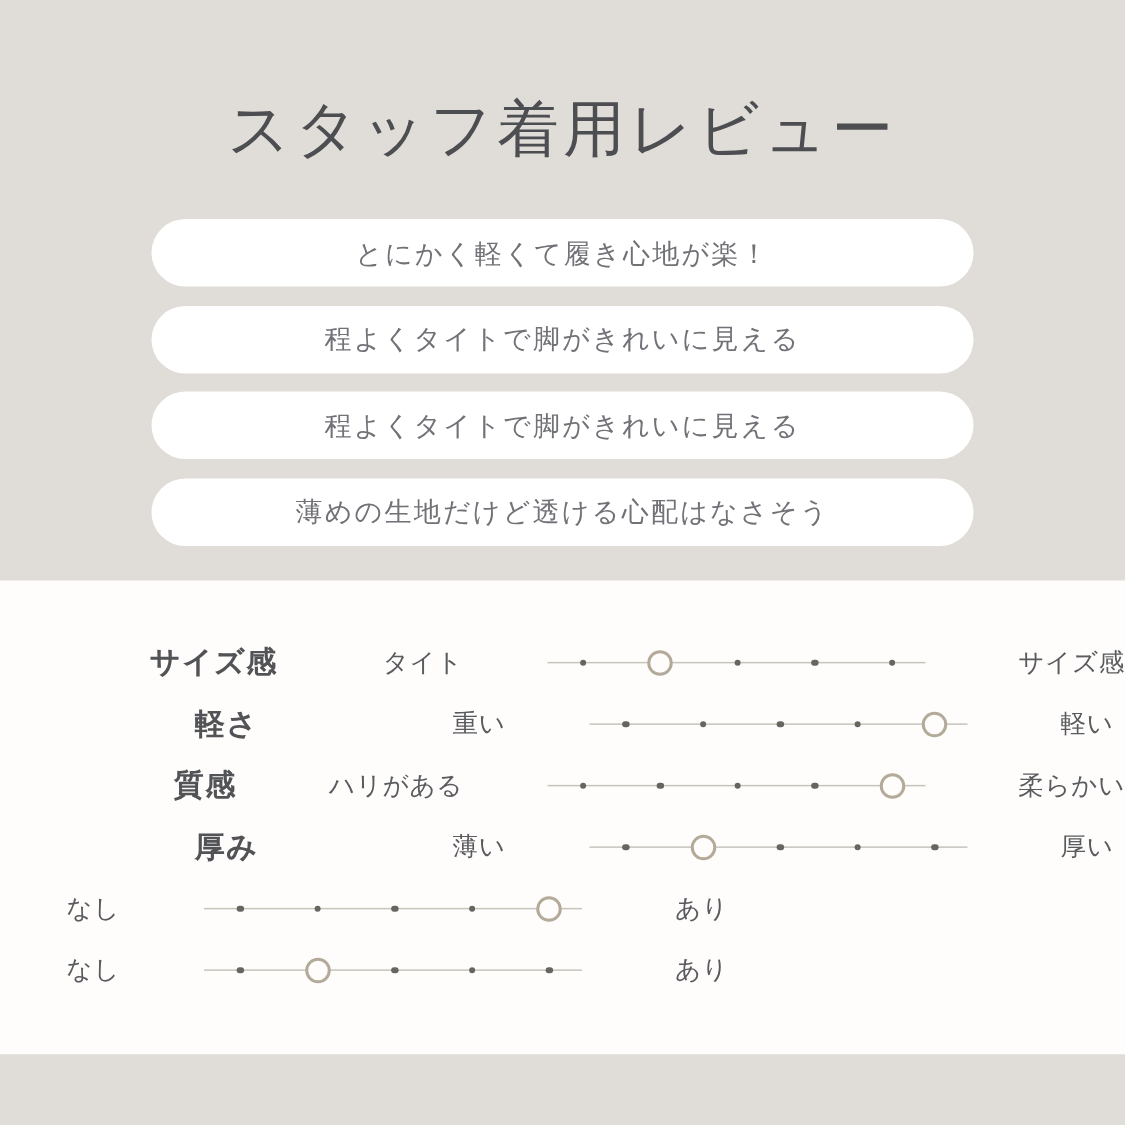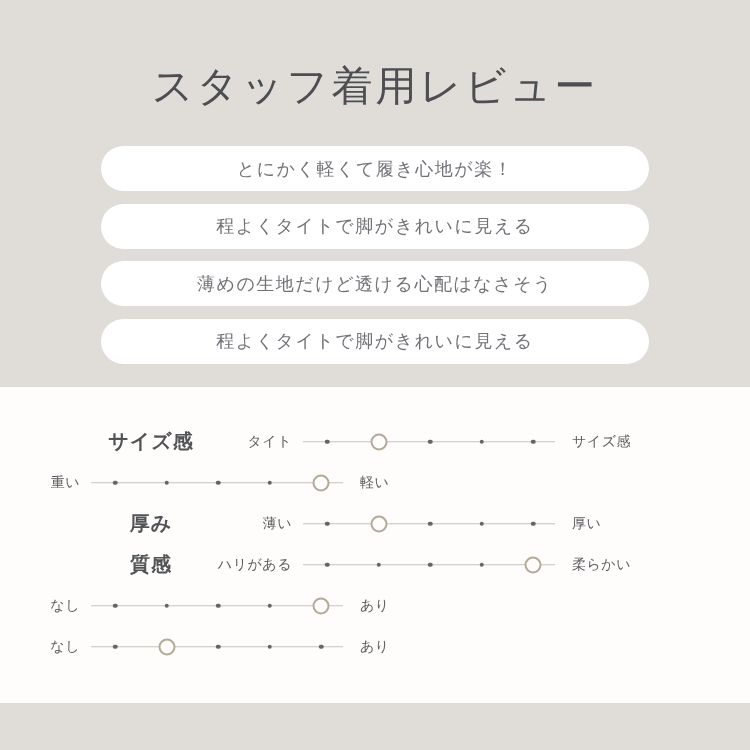--- a/index.html
+++ b/index.html
@@ -29,29 +29,29 @@
     display:flex; align-items:center; justify-content:center;
     font-size:18px; letter-spacing:1.5px;
     color: var(--pill-text-color, #717277);
   }
   
   .panel {
     height:316px; box-sizing:border-box;
     padding-top:34px;
     background: var(--panel-white, #fefdfb);
   }
-  .rrow { height:41px; display:flex; align-items:center; }
+  .rrow { height:41px; display:flex; align-items:center;gap:45px; }
   .rlabel {
     width:122px; margin-left:90px;
     text-align:center; white-space:nowrap;
     font-weight:bold; font-size:20px; letter-spacing:1px;
     color: var(--label-color, #525356);
   }
   .rword {
-    font-size:14px; letter-spacing:0.5px; white-space:nowrap;
+    font-size:17px; letter-spacing:0.5px; white-space:nowrap;
     color: var(--word-color, #5a5b5f);
   }
   .rword.left  { width:80px; text-align:right; direction:rtl; }
   .rword.right { margin-left:17px; }
   .track { position:relative; width:252px; height:21px; margin-left:11px; flex:none; }
   .tline {
     position:absolute; left:0; right:0; top:50%; height:1.5px;
     transform:translateY(-50%);
     background: var(--scale-line-color, #c7c4be);
   }
@@ -71,76 +71,77 @@
 </style>
 </head>
 <body>
 
 <div class="canvas">
   <section class="top">
     <h1 class="title">スタッフ着用レビュー</h1>
     <div class="pills" id="pills">
         <div class="pill">とにかく軽くて履き心地が楽！</div>
         <div class="pill">程よくタイトで脚がきれいに見える</div>
+        <div class="pill">程よくタイトで脚がきれいに見える</div>
         <div class="pill">薄めの生地だけど透ける心配はなさそう</div>
-        <div class="pill">程よくタイトで脚がきれいに見える</div>
       </div>
   </section>
   <section class="panel">
     <div id="rows">
   <div class="rrow">
     <span class="rlabel">サイズ感</span>
     <span class="rword left">タイト</span>
     <span class="track">
       <span class="tline"></span>
       <span class="dot" style="left:24px"></span>
             <span class="ring" style="left:75.5px"></span>
             <span class="dot" style="left:127px"></span>
             <span class="dot" style="left:178.5px"></span>
             <span class="dot" style="left:230px"></span>
     </span>
     <span class="rword right">サイズ感</span>
   </div>
   <div class="rrow">
+    <span class="rlabel">軽さ</span>
     <span class="rword left">重い</span>
     <span class="track">
       <span class="tline"></span>
       <span class="dot" style="left:24px"></span>
             <span class="dot" style="left:75.5px"></span>
             <span class="dot" style="left:127px"></span>
             <span class="dot" style="left:178.5px"></span>
             <span class="ring" style="left:230px"></span>
     </span>
     <span class="rword right">軽い</span>
+  </div>
+  <div class="rrow">
+    <span class="rlabel">質感</span>
+    <span class="rword left">ハリがある</span>
+    <span class="track">
+      <span class="tline"></span>
+      <span class="dot" style="left:24px"></span>
+            <span class="dot" style="left:75.5px"></span>
+            <span class="dot" style="left:127px"></span>
+            <span class="dot" style="left:178.5px"></span>
+            <span class="ring" style="left:230px"></span>
+    </span>
+    <span class="rword right">柔らかい</span>
   </div>
   <div class="rrow">
     <span class="rlabel">厚み</span>
     <span class="rword left">薄い</span>
     <span class="track">
       <span class="tline"></span>
       <span class="dot" style="left:24px"></span>
             <span class="ring" style="left:75.5px"></span>
             <span class="dot" style="left:127px"></span>
             <span class="dot" style="left:178.5px"></span>
             <span class="dot" style="left:230px"></span>
     </span>
     <span class="rword right">厚い</span>
-  </div>
-  <div class="rrow">
-    <span class="rlabel">質感</span>
-    <span class="rword left">ハリがある</span>
-    <span class="track">
-      <span class="tline"></span>
-      <span class="dot" style="left:24px"></span>
-            <span class="dot" style="left:75.5px"></span>
-            <span class="dot" style="left:127px"></span>
-            <span class="dot" style="left:178.5px"></span>
-            <span class="ring" style="left:230px"></span>
-    </span>
-    <span class="rword right">柔らかい</span>
   </div>
   <div class="rrow">
     <span class="rword left">なし</span>
     <span class="track">
       <span class="tline"></span>
       <span class="dot" style="left:24px"></span>
             <span class="dot" style="left:75.5px"></span>
             <span class="dot" style="left:127px"></span>
             <span class="dot" style="left:178.5px"></span>
             <span class="ring" style="left:230px"></span>

